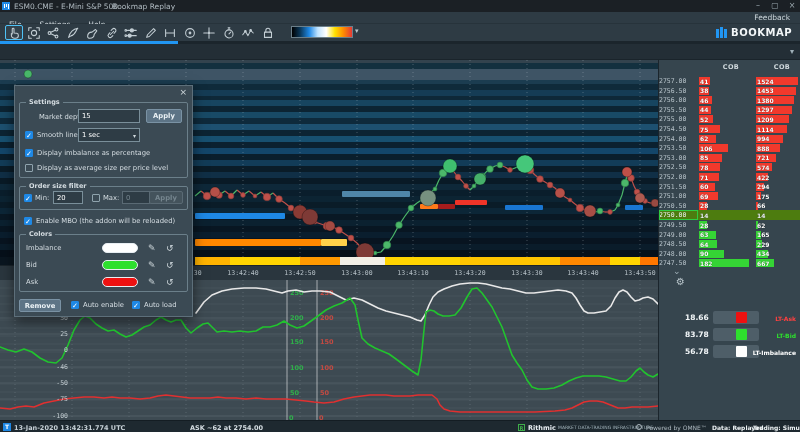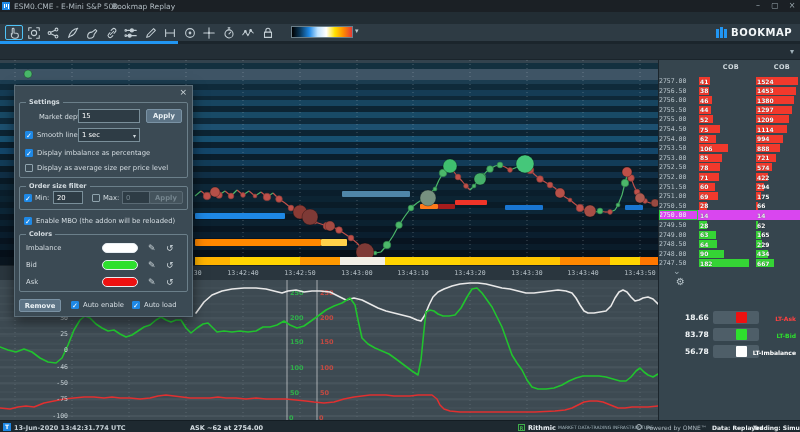--- a/index.html
+++ b/index.html
@@ -40,21 +40,21 @@
   #cvd{position:absolute;left:0;top:257px;width:658px;height:8px;background:#0a1620;overflow:hidden;}
   #cvd i{position:absolute;top:0;height:8px;}
   #timeaxis{position:absolute;left:0;top:265px;width:658px;height:15px;background:#2a363e;border-top:1px solid #1a242b;}
   .ttick{position:absolute;top:3px;width:44px;text-align:center;color:#b7c2c8;font-size:6.5px;font-family:"DejaVu Sans Mono",monospace;}
   #subchart{position:absolute;left:0;top:280px;}
   .yl{position:absolute;width:24px;text-align:right;color:#c3cdd2;font-size:6.5px;font-family:"DejaVu Sans Mono",monospace;}
   
   #rightpanel{position:absolute;left:658px;top:60px;width:142px;height:360px;background:#36454e;border-left:1px solid #1b252c;}
   .cob-h{position:absolute;top:3px;color:#cfd8dc;font-size:6.5px;font-weight:bold;letter-spacing:.4px;}
   .lrow{position:absolute;left:0;width:142px;height:10px;}
-  .lrow.mid{background:#d946ef;}
+  .lrow.mid{background:#4d7c0f;}
   .lprice{position:absolute;left:0;top:1px;width:38px;text-align:left;color:#b7c3ca;font-size:6.5px;font-family:"DejaVu Sans Mono",monospace;}
   .lrow.mid .lprice,.lrow.mid .num{color:#eef3f5;}
   .bar{position:absolute;top:1px;height:8px;}
   .bar.ask{background:#f1392c;}
   .bar.bid{background:#35d435;}
   .num{position:absolute;top:1.5px;color:#fff;font-size:6px;font-weight:bold;text-shadow:0 0 1px rgba(0,0,0,.6);}
   #price-box{position:absolute;left:659px;top:210px;width:39px;height:10px;border:1px solid #2ecc40;z-index:5;}
   #ladder-chevron{position:absolute;left:14px;top:206px;color:#9fb0b8;font-size:9px;}
   #panel-gear{position:absolute;left:17px;top:216px;color:#b9c5cb;font-size:10px;}
   .ltrow .val{position:absolute;left:26px;width:34px;color:#f2f6f8;font-size:7.5px;font-weight:bold;}
@@ -94,20 +94,24 @@
         <i style="left:4px;height:3px"></i>
         <i style="left:6px;height:5px"></i>
       </span>
     <span class="t" style="left:14px">ESM0.CME - E-Mini S&amp;P 500</span>
     <span class="t" style="left:112px">Bookmap Replay</span>
     <span class="winbtn" style="right:34px">–</span>
     <span class="winbtn" style="right:17px">▢</span>
     <span class="winbtn" style="right:0">×</span>
   </div>
 
+  <div id="menubar">
+    <span id="menu-items"><span class="menu-item">File</span><span class="menu-item">Settings</span><span class="menu-item">Help</span></span>
+    <span id="menu-right">Feedback</span>
+  </div>
 
   <div id="toolbar">
     <span id="tools-holder"><span class="tool selected" style="left: 5px;">
           <svg width="14" height="14" viewBox="0 0 16 16">
             <path d="M6 9V3.5a1 1 0 0 1 2 0V8l3 .4c1.2.2 2 1.1 2 2.4 0 1.8-1.4 3.2-3.3 3.2H8.5C6.5 14 5 12.5 5 10.5V8.5" fill="none" stroke="#c3ced4" stroke-width="1.2" stroke-linecap="round" stroke-linejoin="round"></path>
           </svg>
         </span><span class="tool" style="left: 24.5px;">
           <svg width="14" height="14" viewBox="0 0 16 16">
             <path d="M2 5V2h3 M11 2h3v3 M14 11v3h-3 M5 14H2v-3" fill="none" stroke="#c3ced4" stroke-width="1.2" stroke-linecap="round" stroke-linejoin="round"></path>
             <circle cx="8" cy="8" r="3" fill="none" stroke="#c3ced4" stroke-width="1.2" stroke-linecap="round" stroke-linejoin="round"></circle>
@@ -699,21 +703,21 @@
     </div>
     <div class="dlg-btn" style="left:4px;top:213px;width:42px;height:13px">Remove</div>
     <span class="cb on" style="left:56px;top:215px">✓</span>
     <span class="dlg-label" style="left:68px;top:215px">Auto enable</span>
     <span class="cb on" style="left:117px;top:215px">✓</span>
     <span class="dlg-label" style="left:129px;top:215px">Auto load</span>
   </div>
 
   <div id="statusbar">
     <span id="status-logo">T</span>
-    <span class="s" style="left:14px;font-weight:bold">13-Jun-2020 13:42:31.774 UTC</span>
+    <span class="s" style="left:14px;font-weight:bold">13-Jan-2020 13:42:31.774 UTC</span>
     <span class="s" style="left:190px;font-weight:bold;color:#d5dde2">ASK ~62 at 2754.00</span>
     <span id="rithmic-logo">R</span>
     <span class="s" style="left:528px;font-weight:bold;color:#e8eef2">Rithmic</span>
     <span class="s" style="left:558px;top:3.5px;font-size:4.5px;color:#9fb0b8">MARKET DATA-TRADING INFRASTRUCTURE</span>
     <span id="omne-circle"></span>
     <span class="s" style="left:646px;color:#aeb9c0;font-size:6px">Powered by OMNE™</span>
     <span class="s" style="left:712px;font-weight:bold;color:#eef3f5;font-size:6px">Data: Replayed</span>
     <span class="s" style="left:753px;font-weight:bold;color:#eef3f5;font-size:6px">Trading: Simulated</span>
   </div>
 

